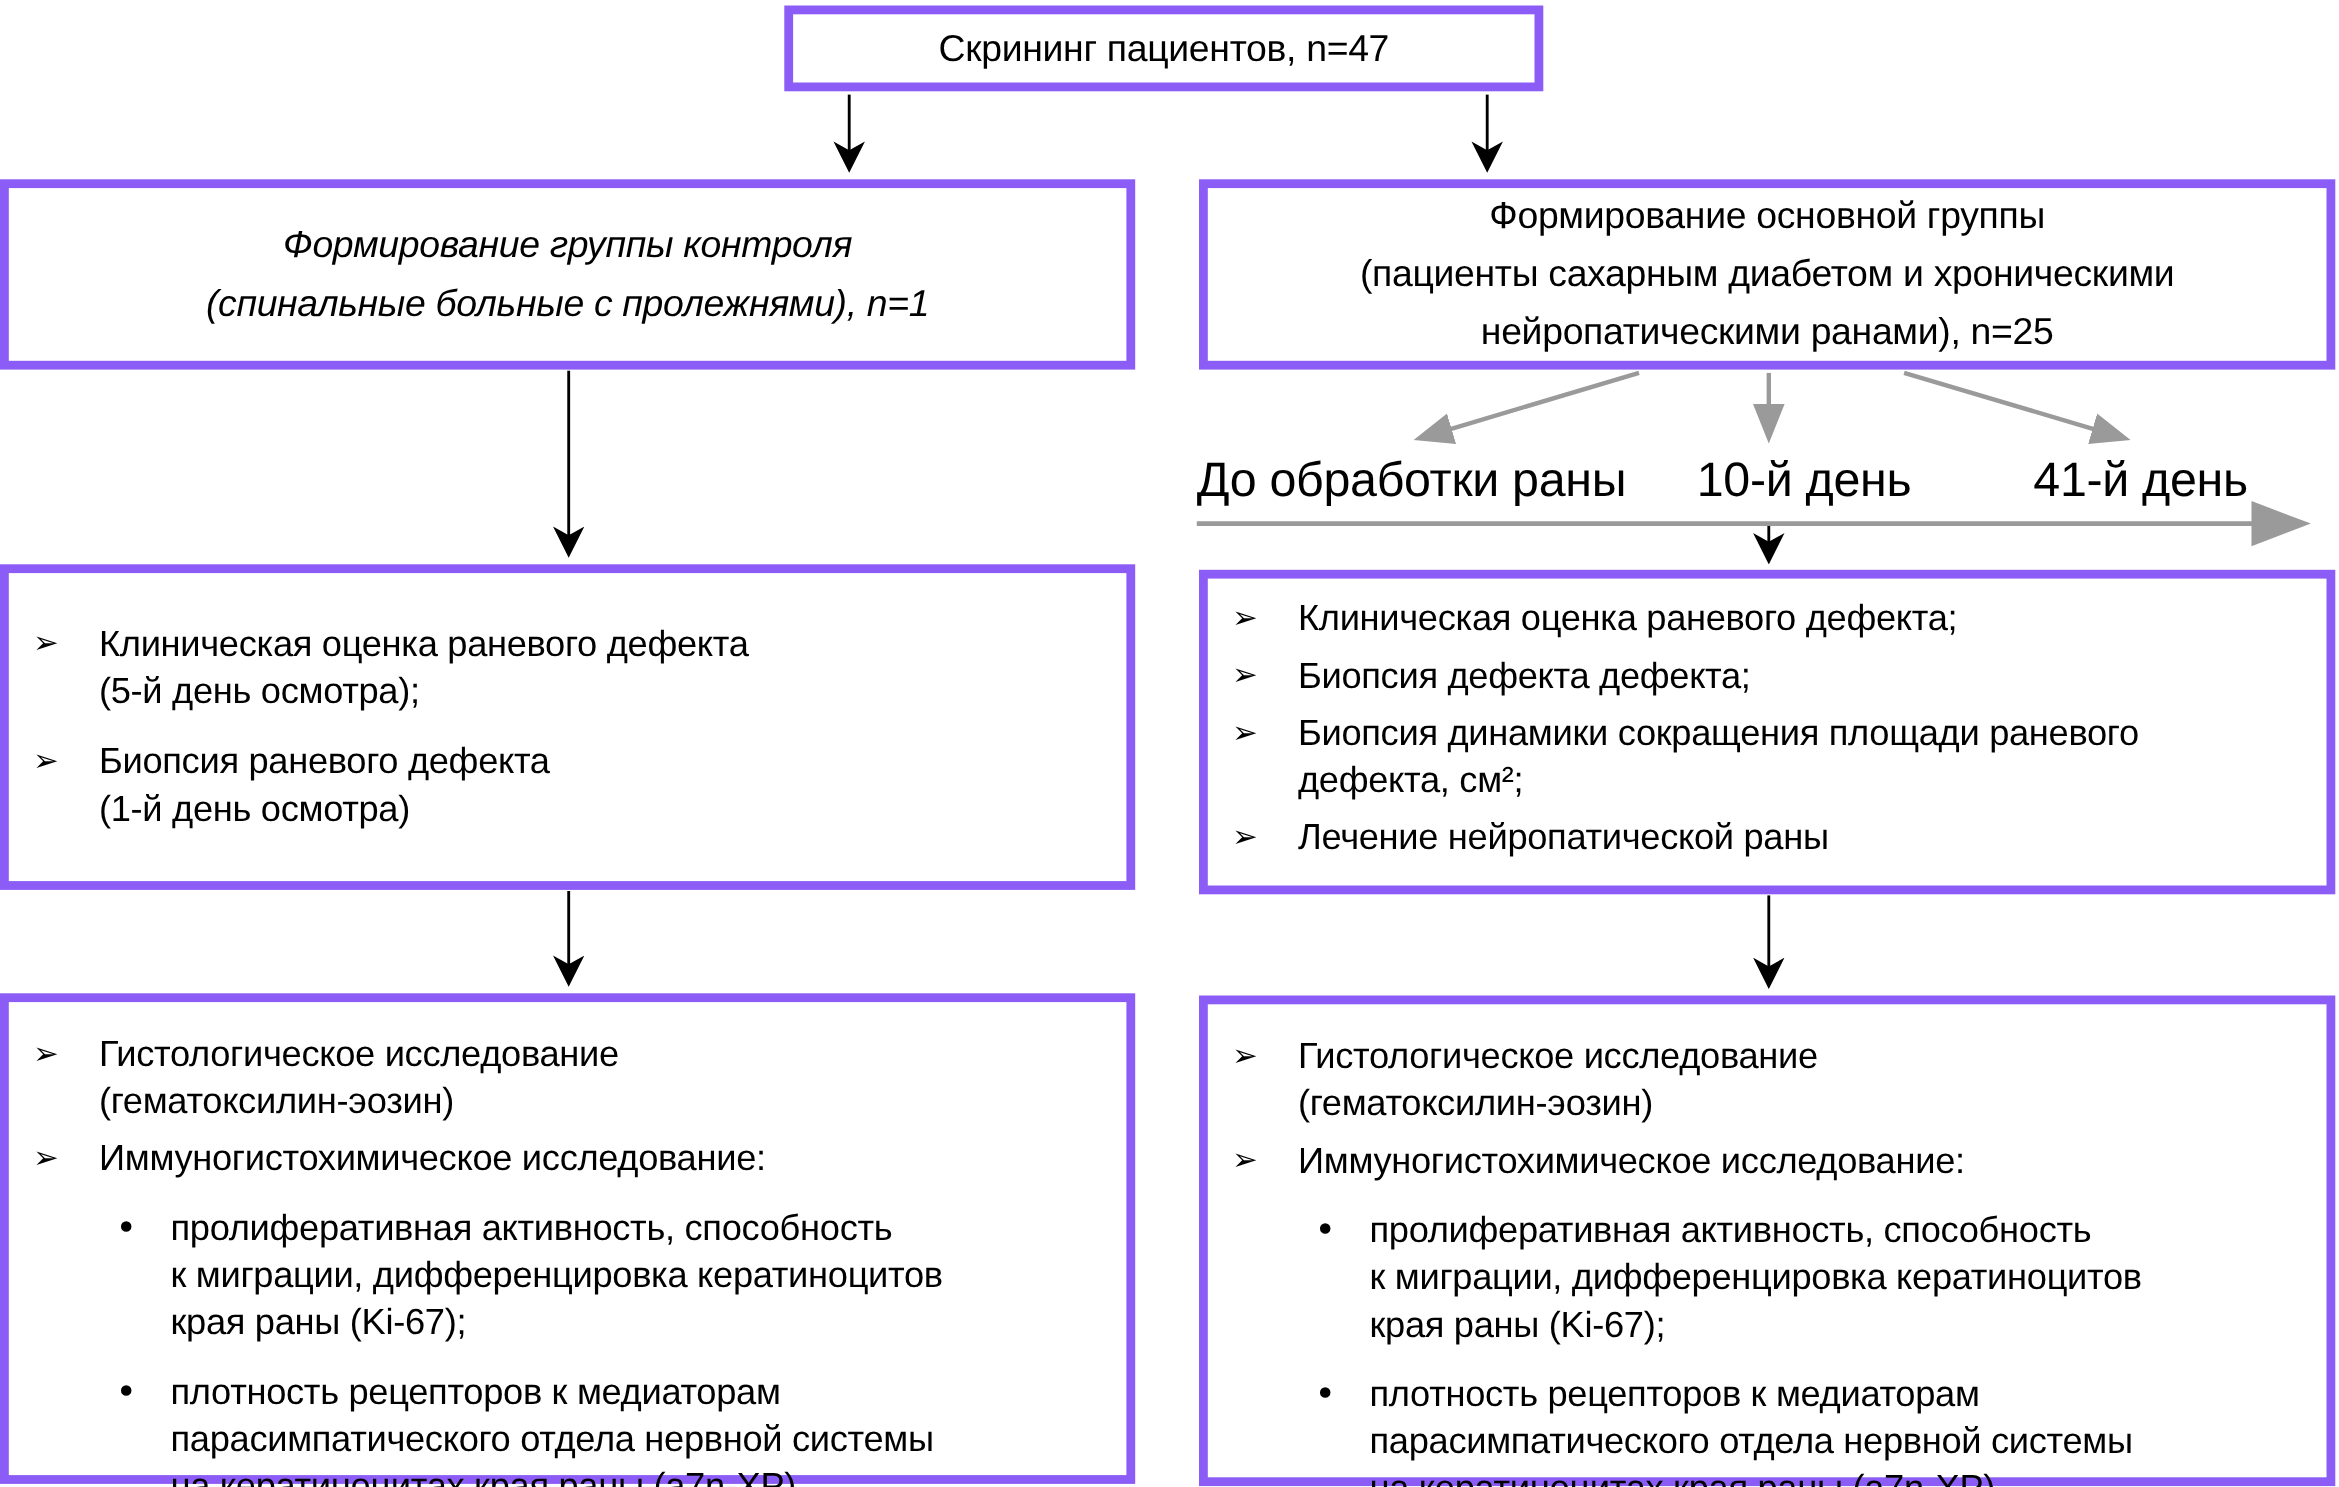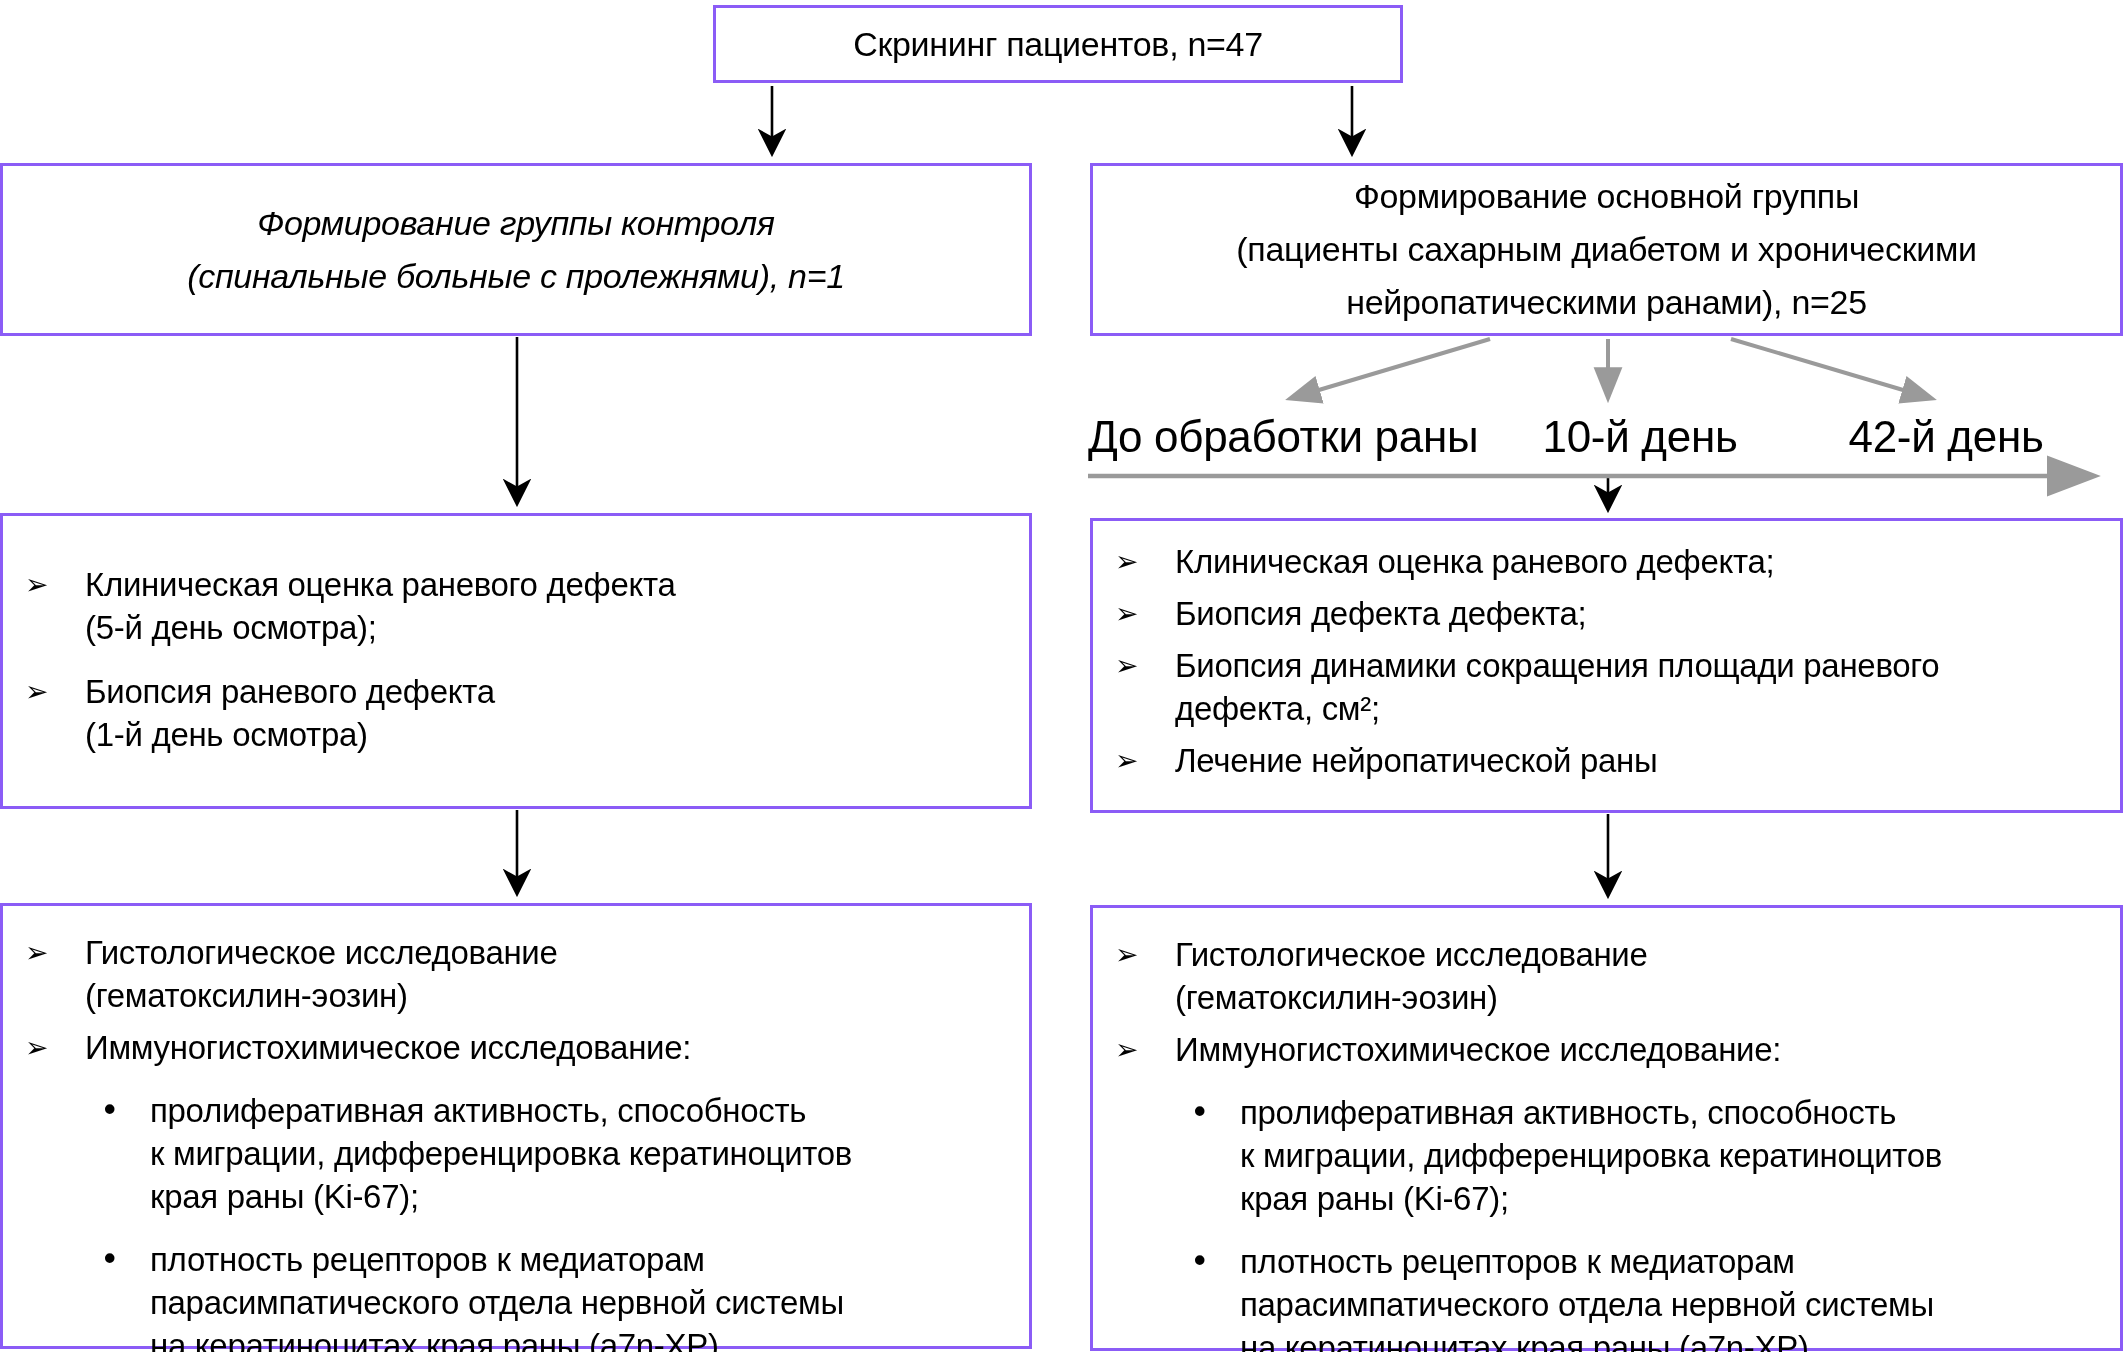--- a/index.html
+++ b/index.html
@@ -7,21 +7,21 @@
     position:relative;
     width:2126px;height:1352px;
     background:#ffffff;
     font-family:"Liberation Sans", sans-serif;
     color:#000;
     overflow:hidden;
   }
   .box{
     position:absolute;
     background:#fff;
-    border:3px solid #8b5cf6;
+    border:8px solid #8b5cf6;
     box-sizing:border-box;
   }
   .box-center{
     display:flex;flex-direction:column;
     align-items:center;justify-content:center;
     text-align:center;
     font-size:34px;line-height:53px;
     letter-spacing:-0.3px;
   }
   .list-box{padding:0 20px;}
@@ -108,21 +108,21 @@
   </div>
 
   <div class="box box-center" style="left:1090px;top:163px;width:1033px;height:173px;">
     <div>Формирование основной группы</div>
     <div>(пациенты сахарным диабетом и хроническими</div>
     <div>нейропатическими ранами), n=25</div>
   </div>
 
   <div class="timeline-label" style="left:1088px;top:417px;">До обработки раны</div>
   <div class="timeline-label centered-label" style="left:1640px;top:417px;text-align:right;">10-й день</div>
-  <div class="timeline-label centered-label" style="left:1946px;top:417px;">42-й день</div>
+  <div class="timeline-label centered-label" style="left:1946px;top:417px;">41-й день</div>
 
   <div class="box list-box pad-methods-left" style="left:0px;top:513px;width:1032px;height:296px;">
     <div class="li">
       <span class="marker">➢</span>
       <div class="li-text">Клиническая оценка раневого дефекта
 (5-й день осмотра);</div>
     </div>
     <div class="li" style="margin-top:12px;">
       <span class="marker">➢</span>
       <div class="li-text">Биопсия раневого дефекта

